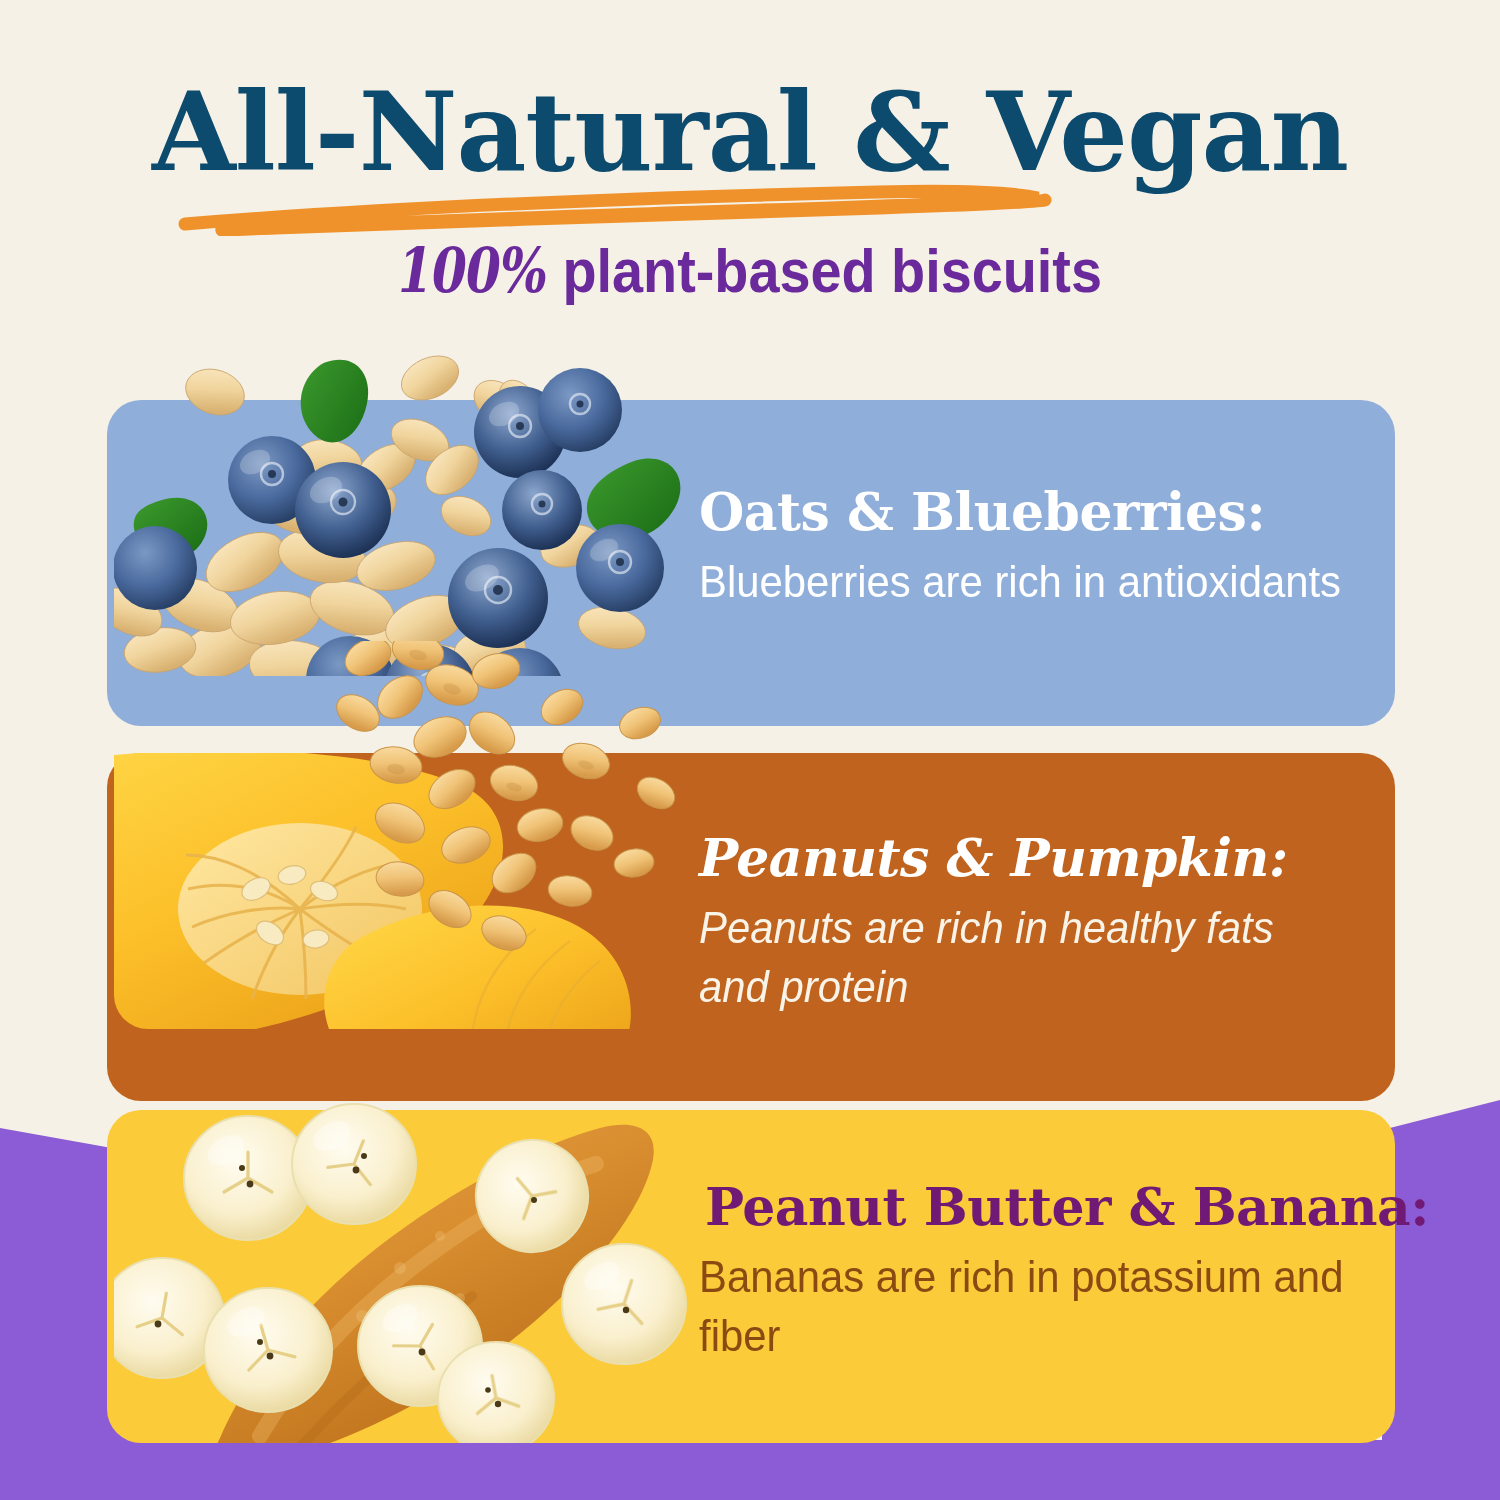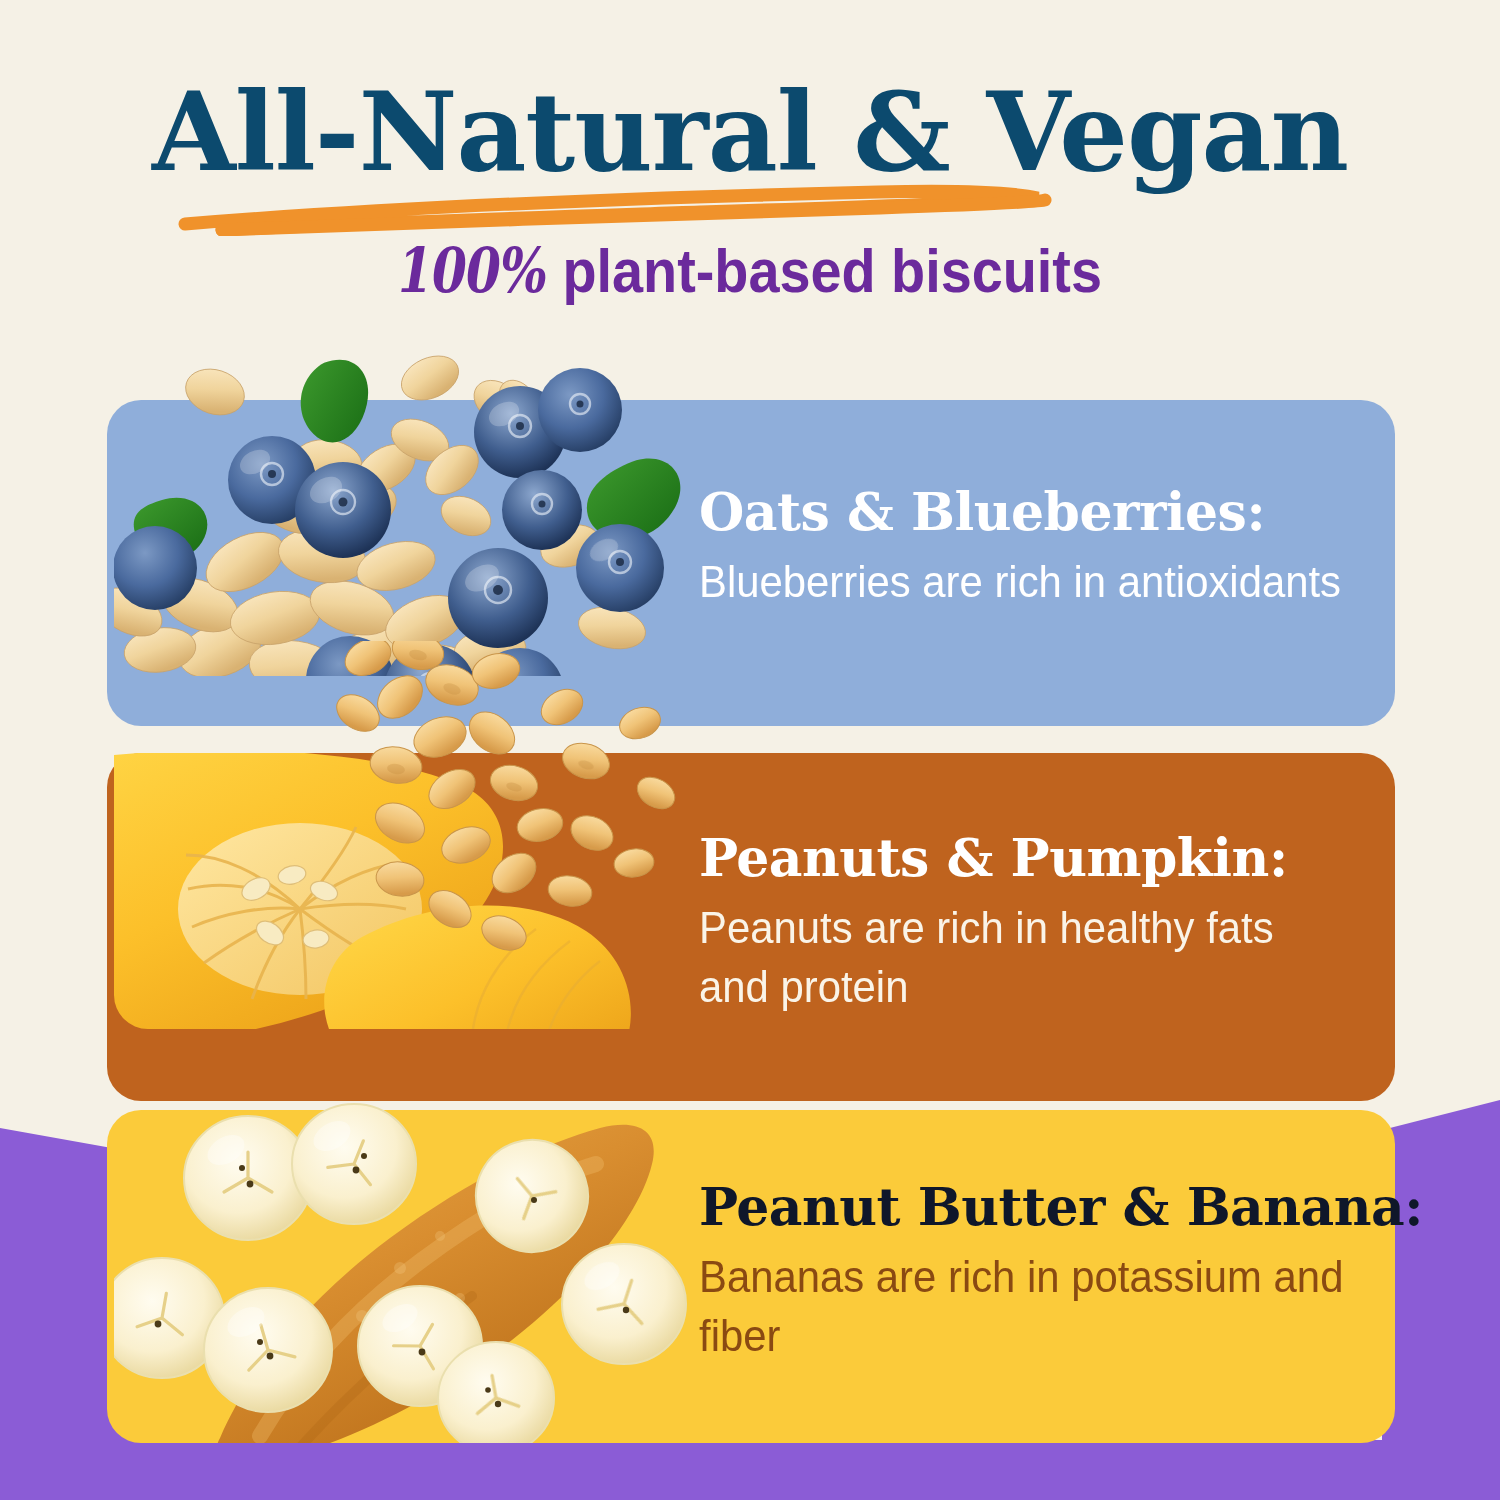--- a/index.html
+++ b/index.html
@@ -87,30 +87,30 @@
     transform-origin:left top;
   }
 
   
   #card-oats-blueberries { top:400px; height:326px; }
   #card-oats-blueberries .card-bg { background:#8FAEDA; }
   #card-oats-blueberries .card-text { top:85px; color:#FFFFFF; }
   #card-oats-blueberries .card-head { color:#FFFFFF; }
 
   
-  #card-peanuts-pumpkin { top:753px; height:348px; }
+  #card-peanuts-pumpkin { top:753px; height:348px;font-style:italic; }
   #card-peanuts-pumpkin .card-bg { background:#BF631E; }
   #card-peanuts-pumpkin .card-text { top:78px; color:#FAF4E8; }
   #card-peanuts-pumpkin .card-head { color:#FFFFFF; }
 
   
   #card-pb-banana { top:1110px; height:333px; }
   #card-pb-banana .card-bg { background:#FBCB3A; }
   #card-pb-banana .card-text { top:70px; color:#8A4A12; }
-  #card-pb-banana .card-head { color:#0f172a; }
+  #card-pb-banana .card-head { color:#701a75;margin-left:6px; }
 
   svg { display:block; }
 </style>
 </head>
 <body>
 
 <svg id="purple-layer" width="1500" height="1500" viewBox="0 0 1500 1500">
   <polygon points="0,1128 190,1162 190,1500 0,1500" fill="#8B5CD6"></polygon>
   <polygon points="0,1452 1500,1452 1500,1500 0,1500" fill="#8B5CD6"></polygon>
   <polygon points="1382,1130 1500,1100 1500,1500 1382,1500" fill="#8B5CD6"></polygon>

